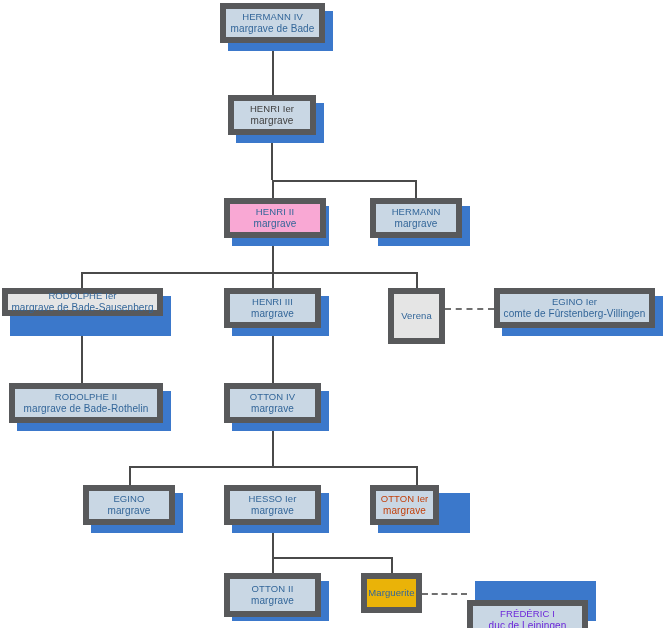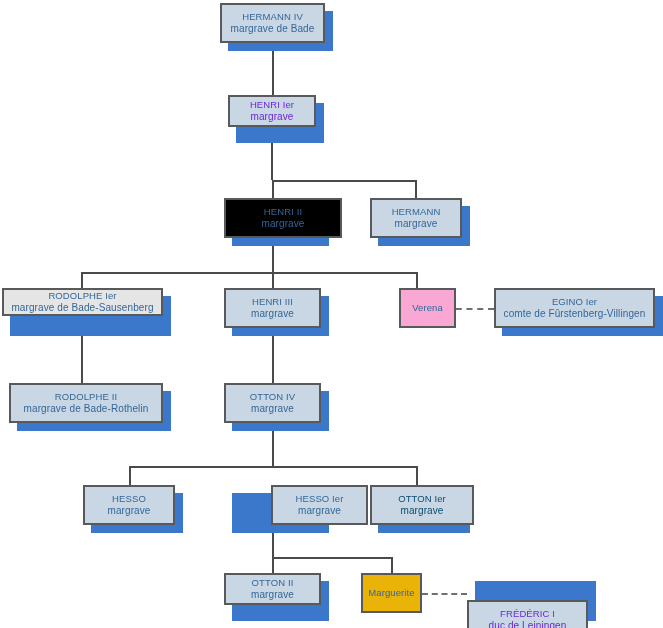--- a/index.html
+++ b/index.html
@@ -16,21 +16,21 @@
   .conn.v{width:2px;}
   .conn.h{height:2px;}
   .conn.dash{
     height:0;border-top:2px dashed #6f6f6f;background:none;
   }
 
   
   .node{
     position:absolute;
     box-sizing:border-box;
-    border:2px solid #701a75;
+    border:6px solid #701a75;
     background:#c9d7e4;
     color:#336699;
     display:flex;
     flex-direction:column;
     align-items:center;
     justify-content:center;
     text-align:right;
     line-height:12px;
     z-index:3;
   }
@@ -71,79 +71,79 @@
       <div class="conn v" style="left: 391px; top: 557px; height: 16px; background: rgb(74, 74, 74);"></div>
       <div class="conn dash" style="left: 422px; top: 593px; width: 45px; border-top-color: rgb(111, 111, 111);"></div>
     </div>
   <div id="node-layer">
       <div class="shadow" style="left: 228px; top: 11px; width: 105px; height: 40px; background: rgb(59, 120, 203);"></div>
       <div class="node" style="left: 220px; top: 3px; width: 105px; height: 40px; background: rgb(201, 215, 228); border-color: rgb(88, 89, 91); color: rgb(51, 102, 153);">
         <div class="l1">HERMANN IV</div>
         <div class="l2">margrave de Bade</div>
       </div>
       <div class="shadow" style="left: 236px; top: 103px; width: 88px; height: 40px; background: rgb(59, 120, 203);"></div>
-      <div class="node" style="left: 228px; top: 95px; width: 88px; height: 32px; background: rgb(201, 215, 228); border-color: rgb(88, 89, 91); color: #6d28d9;">
+      <div class="node" style="left: 228px; top: 95px; width: 88px; height: 40px; background: rgb(201, 215, 228); border-color: rgb(88, 89, 91); color: #404040;">
         <div class="l1">HENRI Ier</div>
         <div class="l2">margrave</div>
       </div>
       <div class="shadow" style="left: 232px; top: 206px; width: 97px; height: 40px; background: rgb(59, 120, 203);"></div>
-      <div class="node" style="left: 224px; top: 198px; width: 118px; height: 40px; background: #000000; border-color: rgb(88, 89, 91); color: rgb(51, 102, 153);">
+      <div class="node" style="left: 224px; top: 198px; width: 102px; height: 40px; background: #f9a8d4; border-color: rgb(88, 89, 91); color: rgb(51, 102, 153);">
         <div class="l1">HENRI II</div>
         <div class="l2">margrave</div>
       </div>
       <div class="shadow" style="left: 378px; top: 206px; width: 92px; height: 40px; background: rgb(59, 120, 203);"></div>
       <div class="node" style="left: 370px; top: 198px; width: 92px; height: 40px; background: rgb(201, 215, 228); border-color: rgb(88, 89, 91); color: rgb(51, 102, 153);">
         <div class="l1">HERMANN</div>
         <div class="l2">margrave</div>
       </div>
       <div class="shadow" style="left: 10px; top: 296px; width: 161px; height: 40px; background: rgb(59, 120, 203);"></div>
       <div class="node" style="left: 2px; top: 288px; width: 161px; height: 28px; background: #e5e5e5; border-color: rgb(88, 89, 91); color: rgb(51, 102, 153);">
         <div class="l1">RODOLPHE Ier</div>
         <div class="l2">margrave de Bade-Sausenberg</div>
       </div>
       <div class="shadow" style="left: 232px; top: 296px; width: 97px; height: 40px; background: rgb(59, 120, 203);"></div>
       <div class="node" style="left: 224px; top: 288px; width: 97px; height: 40px; background: rgb(201, 215, 228); border-color: rgb(88, 89, 91); color: rgb(51, 102, 153);">
         <div class="l1">HENRI III</div>
         <div class="l2">margrave</div>
       </div>
-      <div class="node" style="left: 399px; top: 288px; width: 57px; height: 40px; background: #f9a8d4; border-color: rgb(88, 89, 91); color: rgb(51, 102, 153);">
+      <div class="node" style="left: 388px; top: 288px; width: 57px; height: 56px; background: #e5e5e5; border-color: rgb(88, 89, 91); color: rgb(51, 102, 153);">
         <div class="l1">Verena</div>
       </div>
       <div class="shadow" style="left: 502px; top: 296px; width: 161px; height: 40px; background: rgb(59, 120, 203);"></div>
       <div class="node" style="left: 494px; top: 288px; width: 161px; height: 40px; background: rgb(201, 215, 228); border-color: rgb(88, 89, 91); color: rgb(51, 102, 153);">
         <div class="l1">EGINO Ier</div>
         <div class="l2">comte de Fûrstenberg-Villingen</div>
       </div>
       <div class="shadow" style="left: 17px; top: 391px; width: 154px; height: 40px; background: rgb(59, 120, 203);"></div>
       <div class="node" style="left: 9px; top: 383px; width: 154px; height: 40px; background: rgb(201, 215, 228); border-color: rgb(88, 89, 91); color: rgb(51, 102, 153);">
         <div class="l1">RODOLPHE II</div>
         <div class="l2">margrave de Bade-Rothelin</div>
       </div>
       <div class="shadow" style="left: 232px; top: 391px; width: 97px; height: 40px; background: rgb(59, 120, 203);"></div>
       <div class="node" style="left: 224px; top: 383px; width: 97px; height: 40px; background: rgb(201, 215, 228); border-color: rgb(88, 89, 91); color: rgb(51, 102, 153);">
         <div class="l1">OTTON IV</div>
         <div class="l2">margrave</div>
       </div>
       <div class="shadow" style="left: 91px; top: 493px; width: 92px; height: 40px; background: rgb(59, 120, 203);"></div>
       <div class="node" style="left: 83px; top: 485px; width: 92px; height: 40px; background: rgb(201, 215, 228); border-color: rgb(88, 89, 91); color: rgb(51, 102, 153);">
-        <div class="l1">HESSO</div>
+        <div class="l1">EGINO</div>
         <div class="l2">margrave</div>
       </div>
       <div class="shadow" style="left: 232px; top: 493px; width: 97px; height: 40px; background: rgb(59, 120, 203);"></div>
-      <div class="node" style="left: 224px; top: 485px; width: 97px; height: 40px; background: rgb(201, 215, 228); border-color: rgb(88, 89, 91); color: rgb(51, 102, 153); margin-left: 47px;">
+      <div class="node" style="left: 224px; top: 485px; width: 97px; height: 40px; background: rgb(201, 215, 228); border-color: rgb(88, 89, 91); color: rgb(51, 102, 153);">
         <div class="l1">HESSO Ier</div>
         <div class="l2">margrave</div>
       </div>
       <div class="shadow" style="left: 378px; top: 493px; width: 92px; height: 40px; background: rgb(59, 120, 203);"></div>
-      <div class="node" style="left: 370px; top: 485px; width: 104px; height: 40px; background: rgb(201, 215, 228); border-color: rgb(88, 89, 91); color: #0c4a6e;">
+      <div class="node" style="left: 370px; top: 485px; width: 69px; height: 40px; background: rgb(201, 215, 228); border-color: rgb(88, 89, 91); color: #c2410c;">
         <div class="l1">OTTON Ier</div>
         <div class="l2">margrave</div>
       </div>
       <div class="shadow" style="left: 232px; top: 581px; width: 97px; height: 40px; background: rgb(59, 120, 203);"></div>
-      <div class="node" style="left: 224px; top: 573px; width: 97px; height: 32px; background: rgb(201, 215, 228); border-color: rgb(88, 89, 91); color: rgb(51, 102, 153);">
+      <div class="node" style="left: 224px; top: 573px; width: 97px; height: 44px; background: rgb(201, 215, 228); border-color: rgb(88, 89, 91); color: rgb(51, 102, 153);">
         <div class="l1">OTTON II</div>
         <div class="l2">margrave</div>
       </div>
       <div class="node" style="left: 361px; top: 573px; width: 61px; height: 40px; background: #eab308; border-color: rgb(88, 89, 91); color: rgb(51, 102, 153);">
         <div class="l1">Marguerite</div>
       </div>
       <div class="shadow" style="left: 475px; top: 581px; width: 121px; height: 40px; background: rgb(59, 120, 203);"></div>
       <div class="node" style="left: 467px; top: 600px; width: 121px; height: 40px; background: rgb(201, 215, 228); border-color: rgb(88, 89, 91); color: #6d28d9;">
         <div class="l1">FRÉDÉRIC I</div>
         <div class="l2">duc de Leiningen</div>

